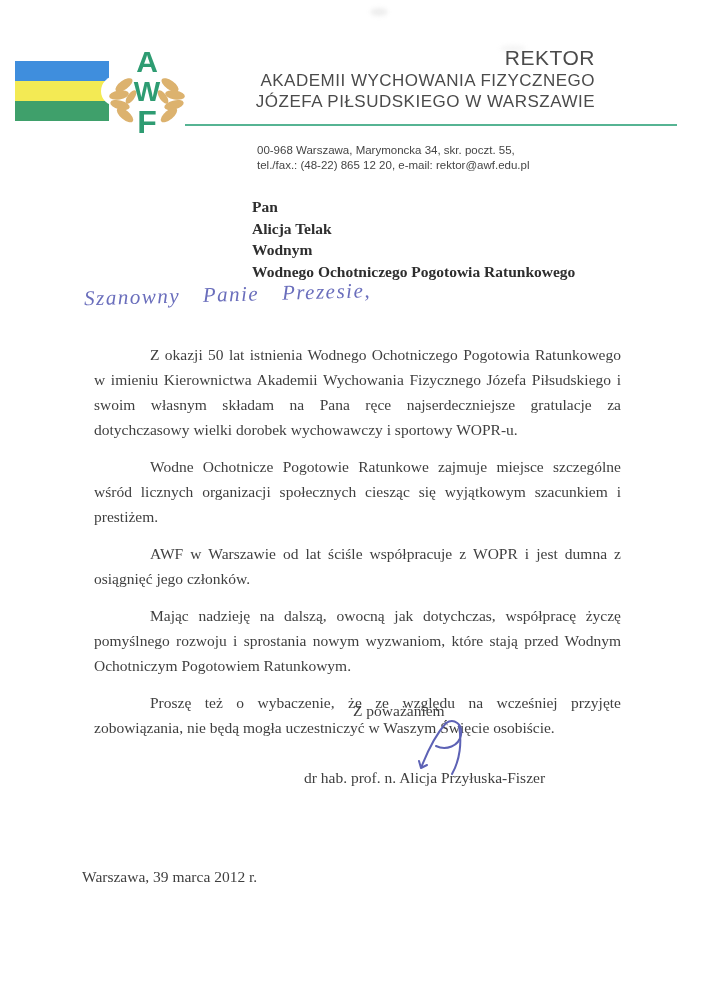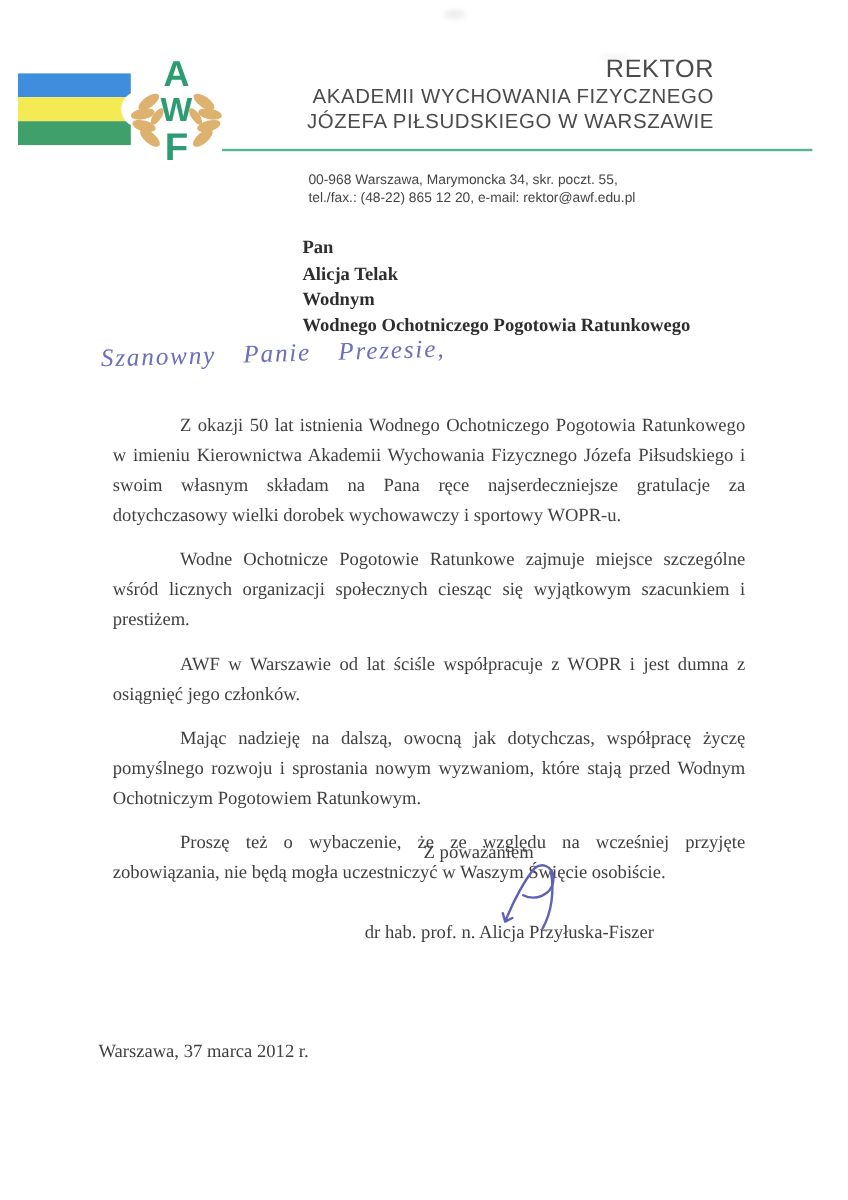--- a/index.html
+++ b/index.html
@@ -143,15 +143,15 @@
   <svg class="signature" width="64" height="58" viewBox="0 0 64 58">
     <g fill="none" stroke="#5d62b5" stroke-width="2" stroke-linecap="round">
       <path d="M38,5 C30,14 20,32 13,50 M13,50 L11,43 M13,50 L19,47"></path>
       <path d="M38,5 C46,0 55,6 53,17 C51,28 38,33 28,28"></path>
       <path d="M51,8 C54,24 52,42 44,56"></path>
     </g>
   </svg>
 
   <div class="signer">dr hab. prof. n. Alicja Przyłuska-Fiszer</div>
 
-  <div class="dateline">Warszawa, 37 marca 2012 r.</div>
+  <div class="dateline">Warszawa, 39 marca 2012 r.</div>
 
 </div>
 
 </body></html>

